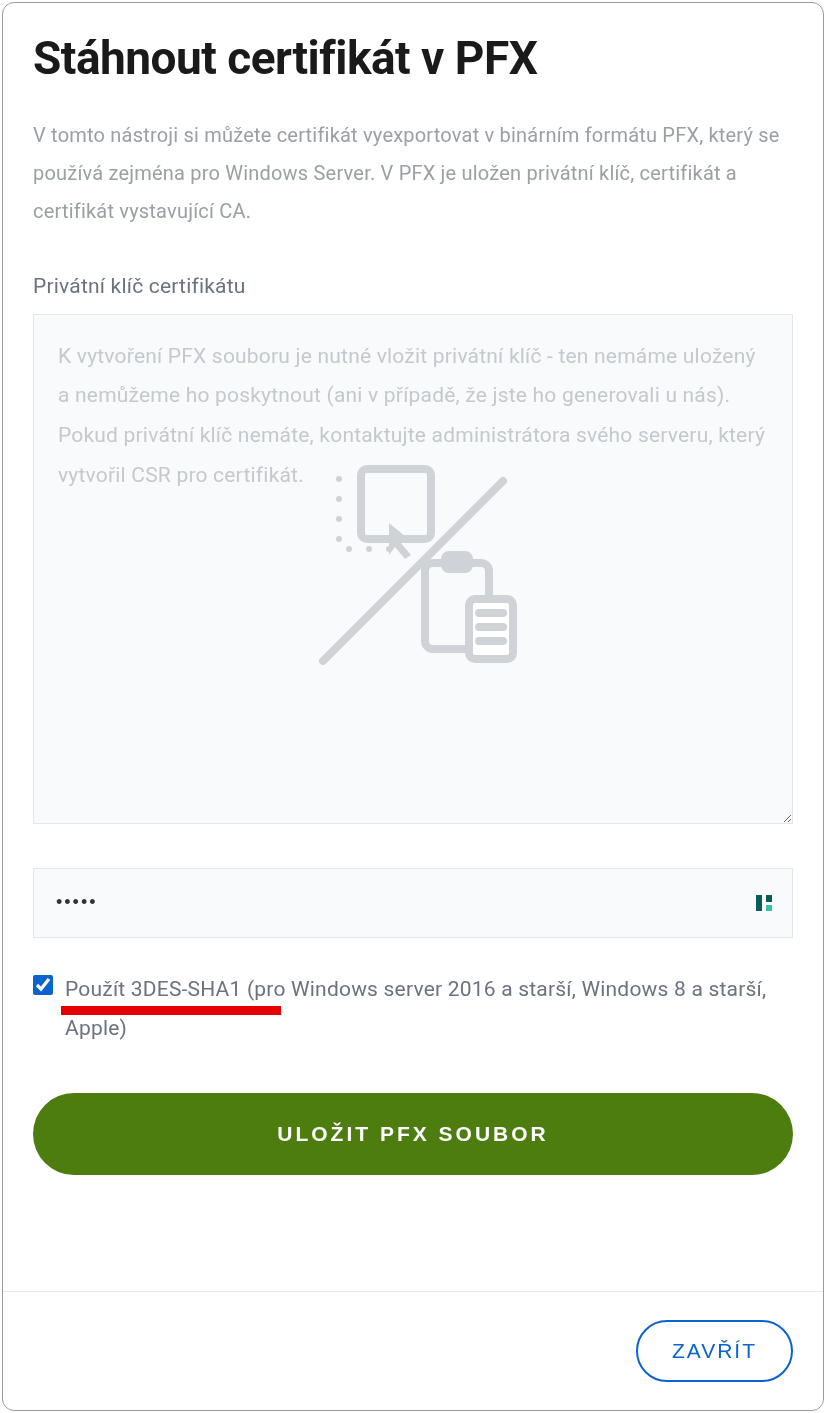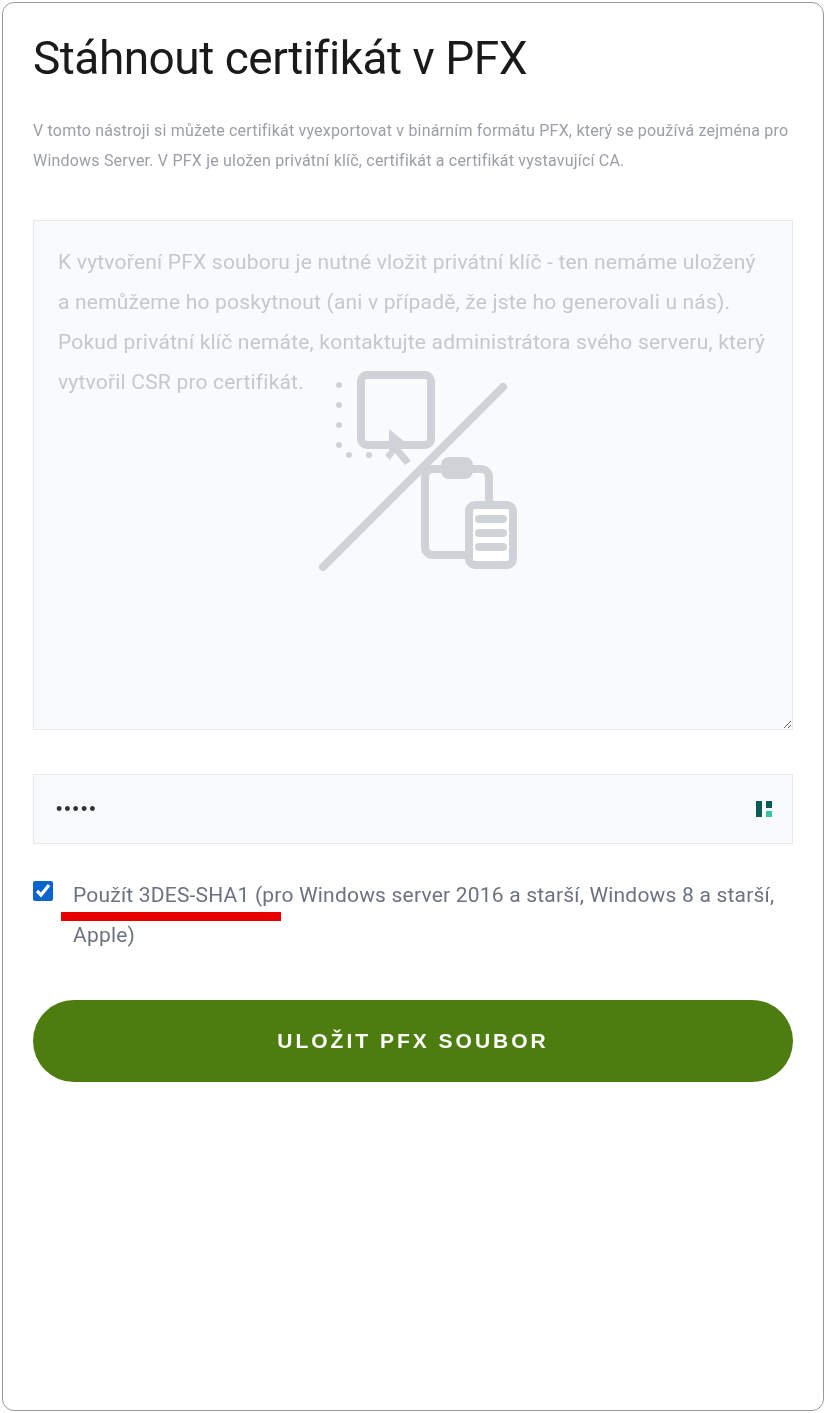--- a/index.html
+++ b/index.html
@@ -20,28 +20,28 @@
       display: flex;
       flex-direction: column;
       overflow: hidden;
     }
     .modal-body {
       padding: 30px 30px 28px 30px;
       flex: 1;
     }
     .title {
       font-size: 46px;
-      font-weight: 400;
+      font-weight: 700;
       color: #1a1a1a;
       letter-spacing: -0.5px;
       line-height: 1.1;
       margin-bottom: 32px;
     }
     .description {
-      font-size: 16px;
+      font-size: 20px;
       color: #9aa0a6;
       line-height: 1.9;
       margin-bottom: 44px;
       letter-spacing: 0.2px;
     }
     .form-label {
       font-size: 21px;
       color: #6b7280;
       margin-bottom: 16px;
       display: block;
@@ -93,21 +93,21 @@
       position: absolute;
       right: 20px;
       top: 50%;
       transform: translateY(-50%);
       width: 18px;
       height: 18px;
     }
     .checkbox-row {
       display: flex;
       align-items: flex-start;
-      gap: 20px;
+      gap: 12px;
       margin-bottom: 44px;
       position: relative;
     }
     .checkbox {
       width: 20px;
       height: 20px;
       margin-top: 5px;
       accent-color: #0b63ce;
       flex-shrink: 0;
     }
@@ -157,20 +157,21 @@
     }
   </style>
 </head>
 <body>
 
 <div class="modal">
   <div class="modal-body">
     <h1 class="title">Stáhnout certifikát v PFX</h1>
     <p class="description">V tomto nástroji si můžete certifikát vyexportovat v binárním formátu PFX, který se používá zejména pro Windows Server. V PFX je uložen privátní klíč, certifikát a certifikát vystavující CA.</p>
 
+    <label class="form-label">Privátní klíč certifikátu</label>
     <div class="textarea-wrap">
       <textarea class="private-key-textarea" placeholder="K vytvoření PFX souboru je nutné vložit privátní klíč - ten nemáme uložený a nemůžeme ho poskytnout (ani v případě, že jste ho generovali u nás). Pokud privátní klíč nemáte, kontaktujte administrátora svého serveru, který vytvořil CSR pro certifikát." style=""></textarea>
       <svg class="bg-illustration" width="240" height="220" viewBox="0 0 240 220">
         <g stroke="#cfd3d8" stroke-width="8" fill="none" stroke-linecap="round" stroke-linejoin="round">
           <line x1="30" y1="200" x2="210" y2="20"></line>
           <rect x="68" y="8" width="70" height="70" rx="6"></rect>
           <circle cx="46" cy="18" r="3" fill="#cfd3d8" stroke="none"></circle>
           <circle cx="46" cy="38" r="3" fill="#cfd3d8" stroke="none"></circle>
           <circle cx="46" cy="58" r="3" fill="#cfd3d8" stroke="none"></circle>
           <circle cx="46" cy="78" r="3" fill="#cfd3d8" stroke="none"></circle>
@@ -199,13 +200,16 @@
 
     <div class="checkbox-row">
       <input type="checkbox" class="checkbox" checked="" style="">
       <span class="checkbox-label">Použít 3DES-SHA1 (pro Windows server 2016 a starší, Windows 8 a starší, Apple)</span>
       <div class="underline-mark"></div>
     </div>
 
     <button class="submit-btn">ULOŽIT PFX SOUBOR</button>
   </div>
 
+  <div class="modal-footer">
+    <button class="close-btn">ZAVŘÍT</button>
+  </div>
 </div>
 
 </body></html>

